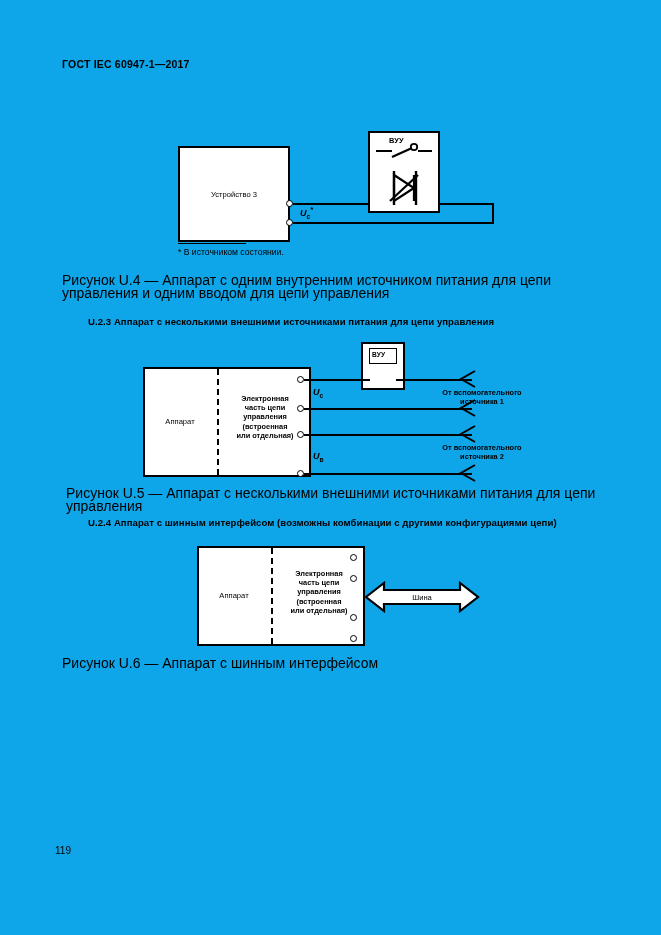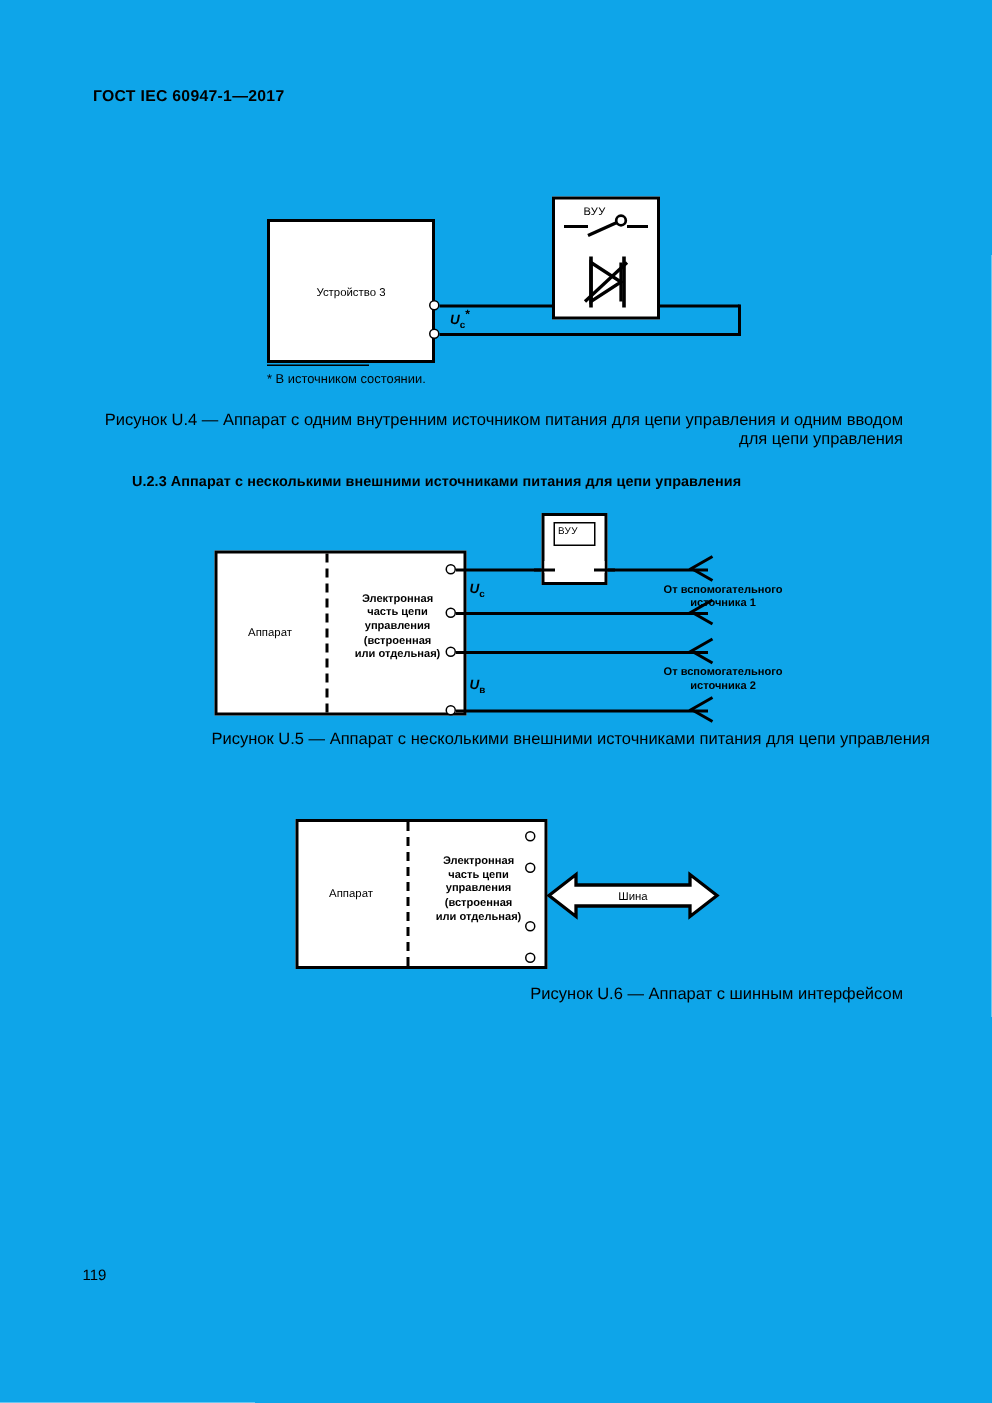--- a/index.html
+++ b/index.html
@@ -42,26 +42,26 @@
     line-height: 14px;
     letter-spacing: 0.05px;
   }
   .sh-u22 { left: 62px; top: 90px; width: 540px; text-indent: 26px; }
   .sh-u23 { left: 62px; top: 315px; width: 540px; text-indent: 26px; }
   .sh-u24 { left: 62px; top: 516px; width: 555px; text-indent: 26px; }
 
   
   .caption {
     position: absolute;
-    font-size: 11px;
+    font-size: 14px;
     line-height: 13px;
-    text-align: right;
+    text-align: left;
   }
   .cap-u4 { left: 62px; top: 274px; width: 540px; }
-  .cap-u5 { left: 80px; top: 487px; width: 540px; }
+  .cap-u5 { left: 66px; top: 487px; width: 540px; }
   .cap-u6 { left: 62px; top: 657px; width: 540px; }
 
   .footnote {
     position: absolute;
     left: 178px;
     top: 247px;
     font-size: 8.6px;
     white-space: nowrap;
   }
   .footnote-rule {
@@ -144,21 +144,21 @@
     font-style: italic;
     font-weight: bold;
     white-space: nowrap;
   }
   .vlabel sub { font-size: 6.6px; font-style: normal; }
   .vlabel sup { font-size: 8px; font-style: normal; }
 
   .vuu-text {
     position: absolute;
     font-size: 7.4px;
-    font-weight: normal;
+    font-weight: bold;
     letter-spacing: 0.2px;
     white-space: nowrap;
   }
 
   svg { display: block; overflow: visible; }
 </style>
 </head>
 <body>
 
 <div class="page">
@@ -253,20 +253,21 @@
     <div class="hline" style="left:396px; top:379px; width:14px;"></div>
 
     <div class="lbl" style="left:417px; top:388px; width:130px; text-align:center;">От вспомогательного
 источника 1</div>
     <div class="lbl" style="left:417px; top:443px; width:130px; text-align:center;">От вспомогательного
 источника 2</div>
   </div>
 
   <div class="caption cap-u5">Рисунок U.5 — Аппарат с несколькими внешними источниками питания для цепи управления</div>
 
+  <div class="section-heading sh-u24">U.2.4  Аппарат с шинным интерфейсом (возможны комбинации с другими конфигурациями цепи)</div>
 
   <div class="fig" style="left:0; top:0; width:661px; height:680px;">
 
     <div class="box" style="left:197px; top:546px; width:168px; height:100px;"></div>
     <div class="dashed-v" style="left:271px; top:548px; height:96px;"></div>
 
     <div class="lbl-plain" style="left:197px; top:591px; width:74px;">Аппарат</div>
 
     <div class="lbl" style="left:273px; top:569px; width:92px;">Электронная
 часть цепи

